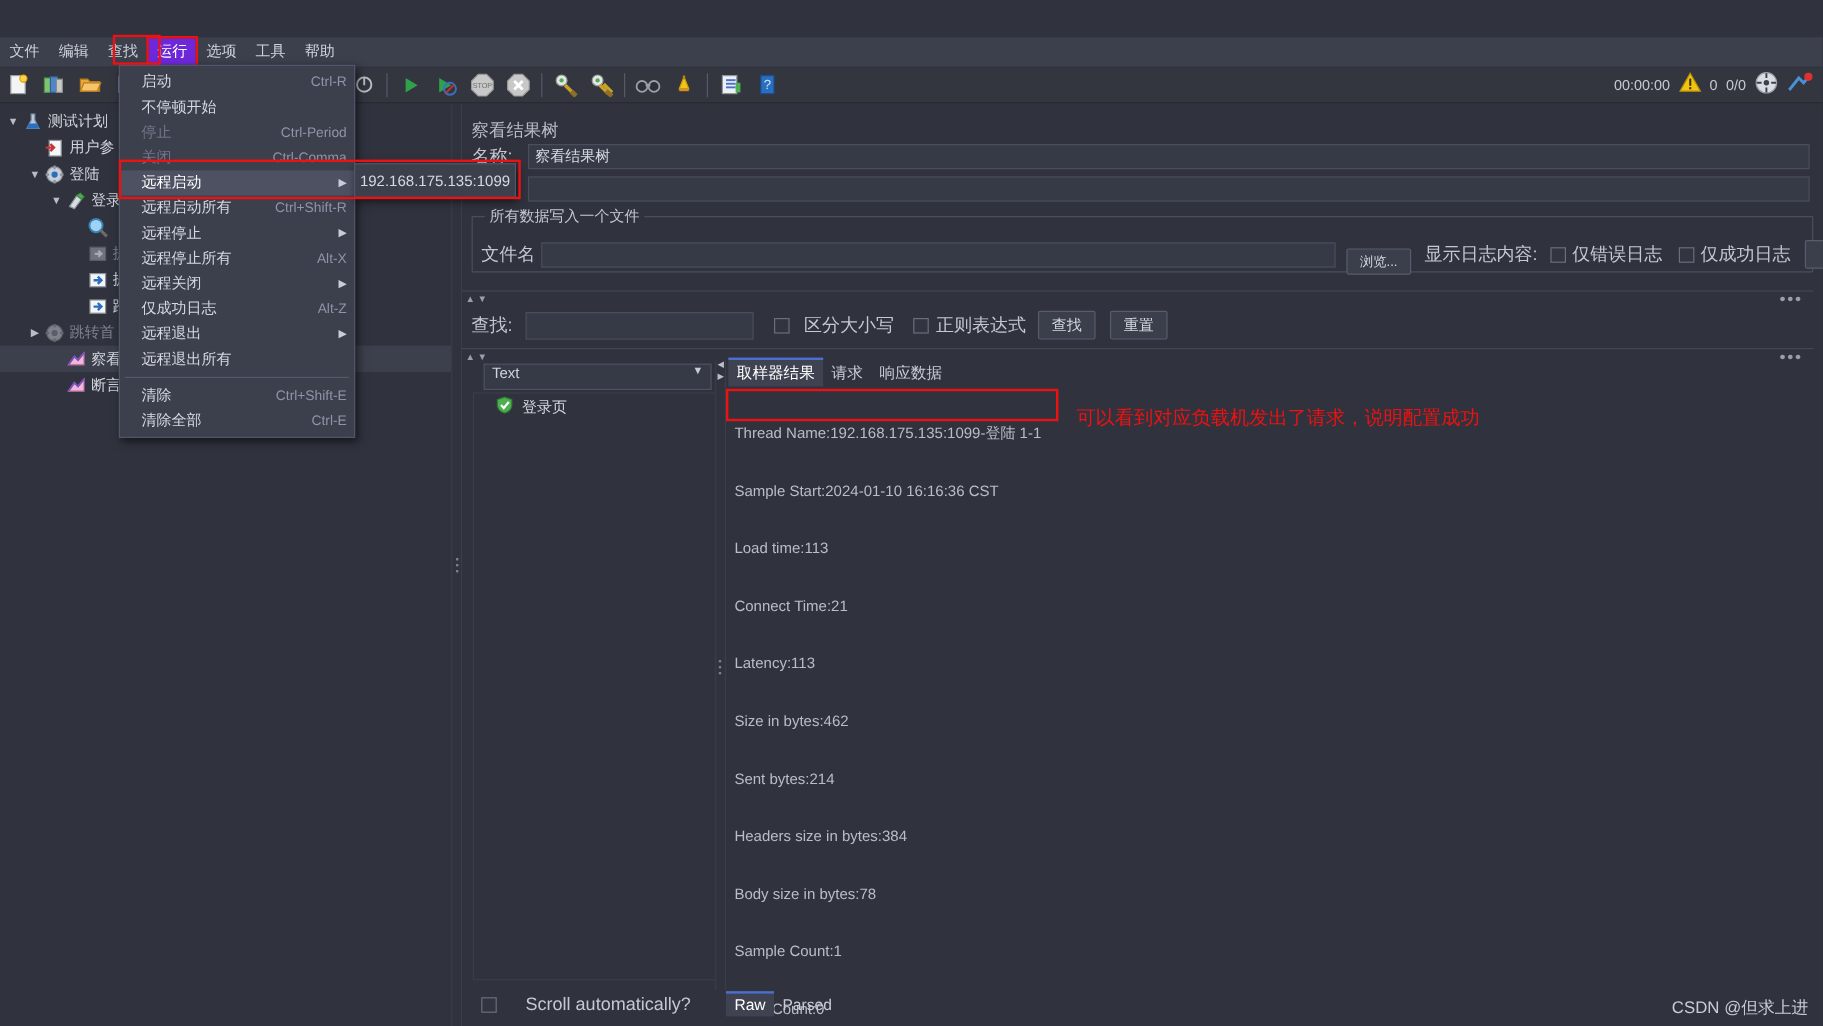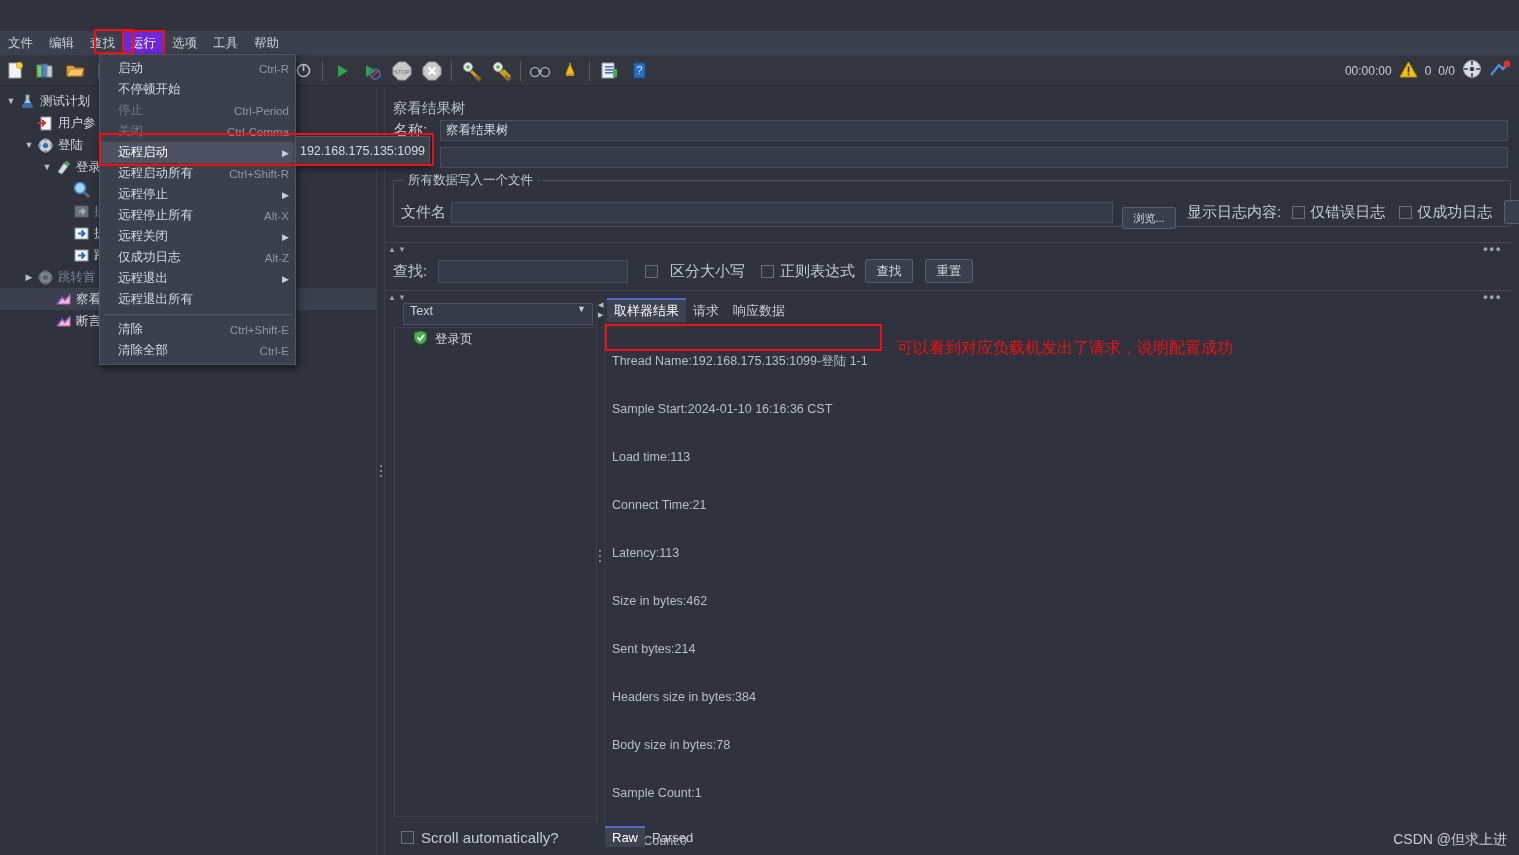--- a/index.html
+++ b/index.html
@@ -667,21 +667,21 @@
         
         
         
         
         
         
       </div>
 
       <div class="bottombar" style="left:16px; top:742px;">
         <span class="cbox"></span>
-        <span class="flabel" style="margin-left:7px;">Scroll automatically?</span>
+        <span class="flabel" style="margin-left:24px;">Scroll automatically?</span>
       </div>
 
       <div class="restabs" style="left:220px; top:738px;">
         <div class="rtab active">Raw</div>
         <div class="rtab">Parsed</div>
       </div>
 
     </div>
 
   </div>

